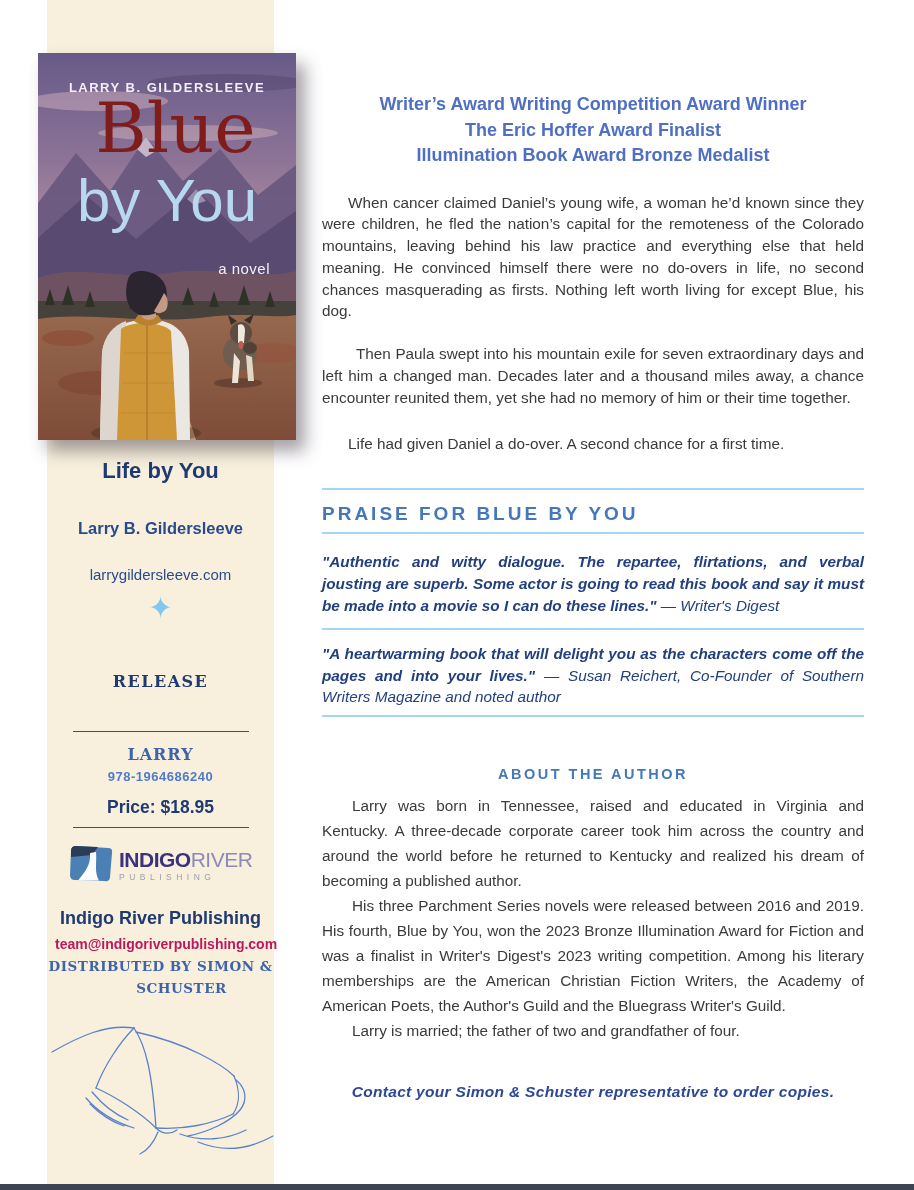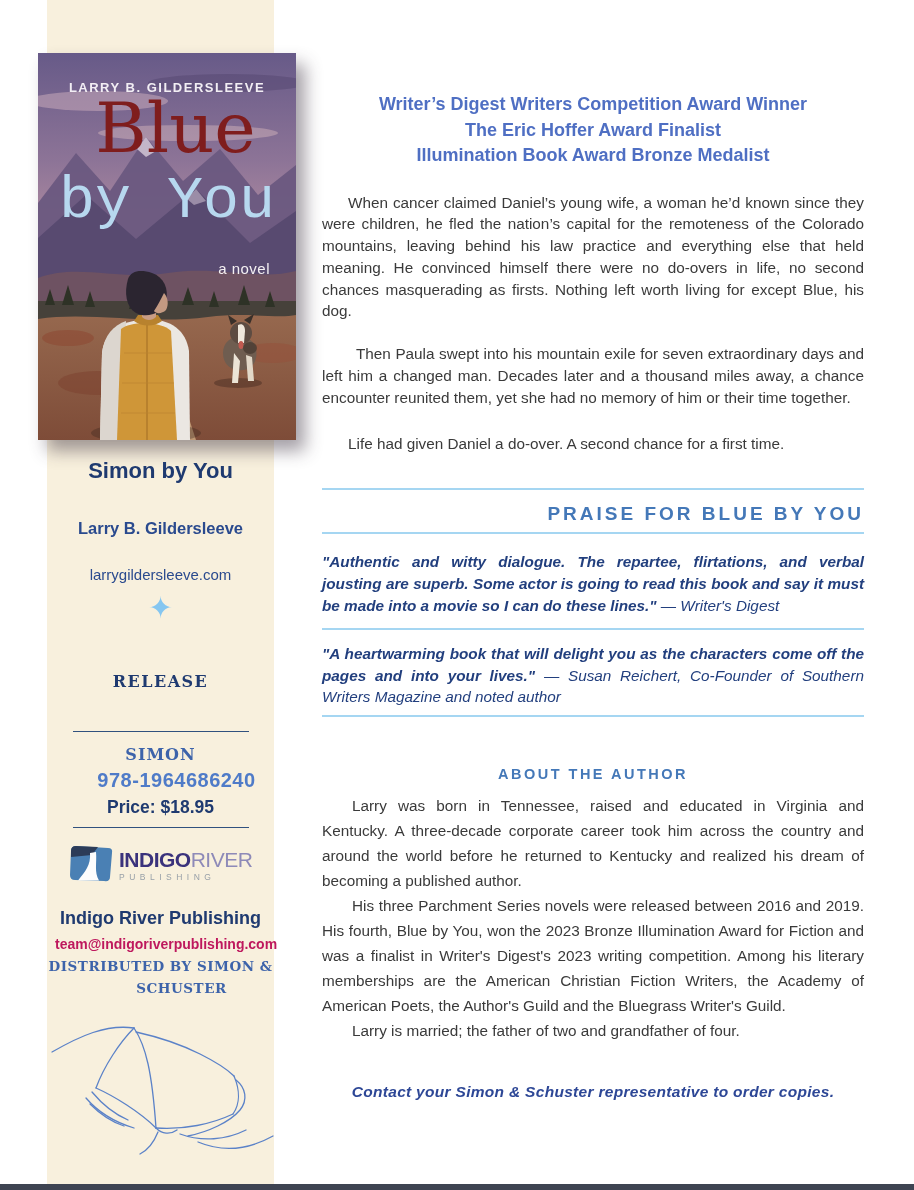--- a/index.html
+++ b/index.html
@@ -12,37 +12,37 @@
 
   
   .cover { position:absolute; left:38px; top:53px; width:258px; height:387px;
            box-shadow:9px 11px 16px rgba(55,45,60,.45); overflow:hidden; }
   .cover svg { position:absolute; left:0; top:0; }
   .cover-author { position:absolute; top:27px; left:0; width:100%; text-align:center;
            color:#f2eef4; font-size:13px; font-weight:bold; letter-spacing:1.5px; }
   .cover-title1 { position:absolute; top:40px; left:0; width:100%; text-align:center;
            font-family:"DejaVu Serif", serif; font-size:70px; font-weight:400; color:#7f1d1d; line-height:1;padding-left:17px; }
   .cover-title2 { position:absolute; top:118px; left:0; width:100%; text-align:center;
-           font-family:Liberation Mono, monospace; font-size:60px; font-weight:400; color:#b7d8ef; line-height:1; }
+           font-family:Liberation Sans, sans-serif; font-size:60px; font-weight:400; color:#b7d8ef; line-height:1; }
   .cover-tagline { position:absolute; top:207px; right:26px; color:#f4f0f2; font-size:15px; letter-spacing:.5px; }
 
   
   .side { position:absolute; left:47px; width:227px; text-align:center; }
   .side-title      { top:458px; font-size:22px; font-weight:bold; color:#1f3a70; }
   .side-author     { top:519px; font-size:16.5px; font-weight:600; color:#2a4a8e; }
   .side-site       { top:550px; font-size:15px; color:#2a4a8e;margin-top:16px; }
   .sparkle         { top:590px; font-size:30px; color:#85c6f0; }
   .release-label   { top:672px; font-family:"DejaVu Serif", serif; font-size:16px; font-weight:bold;
                      letter-spacing:1.5px; color:#1f3a70; }
   .release-date    { top:698px; font-size:18.5px; font-weight:bold; color:#1f3a70; }
   .side-rule       { position:absolute; left:73px; width:176px; border:none; border-top:1.5px solid #31517e; }
   .rule1 { top:731px; } .rule2 { top:827px; }
   .isbn-label      { top:745px; font-family:"DejaVu Serif", serif; font-size:16px; font-weight:bold;
                      letter-spacing:1px; color:#3d63aa; }
-  .isbn-number     { top:769px; font-size:20px; font-weight:600; color:#4f7bc8; letter-spacing:.5px;margin-left:16px; }
+  .isbn-number     { top:769px; font-size:13px; font-weight:600; color:#4f7bc8; letter-spacing:.5px; }
   .price           { top:797px; font-size:17.5px; font-weight:bold; color:#1f3a70; }
 
   .logo { position:absolute; left:68px; top:843px; width:190px; height:54px; display:flex; align-items:flex-start; text-align:left; }
   .logo-words { margin-left:5px; padding-top:6px; line-height:1; }
   .logo-indigo { font-size:21px; font-weight:800; color:#3a327c; letter-spacing:-.5px; }
   .logo-river  { font-size:21px; font-weight:300; color:#8e8ab8; letter-spacing:-.5px; }
   .logo-publishing { font-size:8.5px; color:#98a0a8; letter-spacing:4.5px; margin-top:3px; }
 
   .publisher-name  { top:908px; font-size:18px; font-weight:bold; color:#1f3a70; }
   .email           { top:936px; font-size:14px; font-weight:600; color:#be185d;padding-left:8px; }
@@ -54,21 +54,21 @@
   
   .main { position:absolute; left:322px; top:0; width:542px; color:#3a3a3a; }
   .awards { margin-top:92px; text-align:center; color:#4f6fc3; font-weight:bold;
             font-size:18px; line-height:25.5px; }
   .syn { font-size:15.3px; line-height:21.8px; text-align:justify; }
   .p1 { margin-top:23px; text-indent:26px; }
   .p2 { margin-top:21px; text-indent:34px; }
   .p3 { margin-top:24px; text-indent:26px; text-align:left; }
   .lightrule { border:none; border-top:2px solid #a5d6f2; margin:0; }
   .hr-a { margin-top:34px; } .hr-b { margin-top:7px; } .hr-c { margin-top:11px; } .hr-d { margin-top:7px; }
-  .praise-heading { margin-top:13px; text-align:right; color:#4478b8; font-weight:bold;
+  .praise-heading { margin-top:13px; text-align:left; color:#4478b8; font-weight:bold;
             font-size:19px; letter-spacing:3px; }
   .quote { font-size:15.3px; line-height:21.8px; text-align:justify; color:#223f7e;
             font-weight:bold; font-style:italic; }
   .q1 { margin-top:17px; } .q2 { margin-top:13px; }
   .attrib { font-weight:normal; }
   .about-heading { margin-top:49px; text-align:center; color:#4478b8; font-weight:bold;
             font-size:14.5px; letter-spacing:2.5px; }
   .about-p { font-size:15.3px; line-height:25px; text-align:justify; text-indent:30px; }
   .ap1 { margin-top:11px; }
   .ap3 { text-align:left; }
@@ -142,28 +142,28 @@
       <path d="M104,252 L104,264 C108,268 114,268 118,264 L118,250 Z" fill="#c99d85"></path>
       <path d="M90,226 C86,240 88,254 98,260 C110,266 124,260 128,248 C131,236 126,224 114,220 C102,216 93,218 90,226 Z" fill="#2b2530"></path>
       <path d="M126,240 C130,244 131,252 128,257 C124,261 118,261 116,258 C120,252 123,246 126,240 Z" fill="#c49a82"></path>
     </svg>
     <div class="cover-author">LARRY B. GILDERSLEEVE</div>
     <div class="cover-title1">Blue</div>
     <div class="cover-title2">by You</div>
     <div class="cover-tagline">a novel</div>
   </div>
 
-  <div class="side side-title">Simon by You</div>
+  <div class="side side-title">Life by You</div>
   <div class="side side-author">Larry B. Gildersleeve</div>
   <div class="side side-site">larrygildersleeve.com</div>
   <div class="side sparkle">✦</div>
 
   <div class="side release-label">RELEASE</div>
   <hr class="side-rule rule1">
-  <div class="side isbn-label">SIMON</div>
+  <div class="side isbn-label">LARRY</div>
   <div class="side isbn-number">978-1964686240</div>
   <div class="side price">Price: $18.95</div>
   <hr class="side-rule rule2">
 
   <div class="logo">
     <svg width="46" height="42" viewBox="0 0 46 42">
       <path d="M3,8 Q3,3 8,3 L40,5 Q45,5 44,10 L42,34 Q42,39 36,38 L7,37 Q2,37 2,32 Z" fill="#4a80b4"></path>
       <path d="M3,8 Q3,3 8,3 L30,4 L24,12 L3,14 Z" fill="#2c3c58"></path>
       <path d="M10,37.5 C17,29 23,22 22,10 L28,9 C29,20 26,29 31,37.5 Z" fill="#fdfdfd"></path>
     </svg>
@@ -193,21 +193,21 @@
       <path d="M40,102 C50,112 62,120 74,124"></path>
       <path d="M186,78 C196,86 198,98 190,108 C180,120 158,130 138,134"></path>
       <path d="M130,132 C152,140 176,138 196,128"></path>
       <path d="M108,130 C104,140 98,148 90,152"></path>
       <path d="M148,140 C172,150 198,148 223,134"></path>
     </g>
   </svg>
 
   <div class="main">
     <div class="awards">
-      <div>Writer’s Digest Writers Competition Award Winner</div>
+      <div>Writer’s Award Writing Competition Award Winner</div>
       <div>The Eric Hoffer Award Finalist</div>
       <div>Illumination Book Award Bronze Medalist</div>
     </div>
 
     <p class="syn p1">When cancer claimed Daniel’s young wife, a woman he’d known since they were children, he fled the nation’s capital for the remoteness of the Colorado mountains, leaving behind his law practice and everything else that held meaning. He convinced himself there were no do-overs in life, no second chances masquerading as firsts. Nothing left worth living for except Blue, his dog.</p>
     <p class="syn p2">Then Paula swept into his mountain exile for seven extraordinary days and left him a changed man. Decades later and a thousand miles away, a chance encounter reunited them, yet she had no memory of him or their time together.</p>
     <p class="syn p3">Life had given Daniel a do-over. A second chance for a first time.</p>
 
     <hr class="lightrule hr-a">
     <div class="praise-heading">PRAISE FOR BLUE BY YOU</div>

